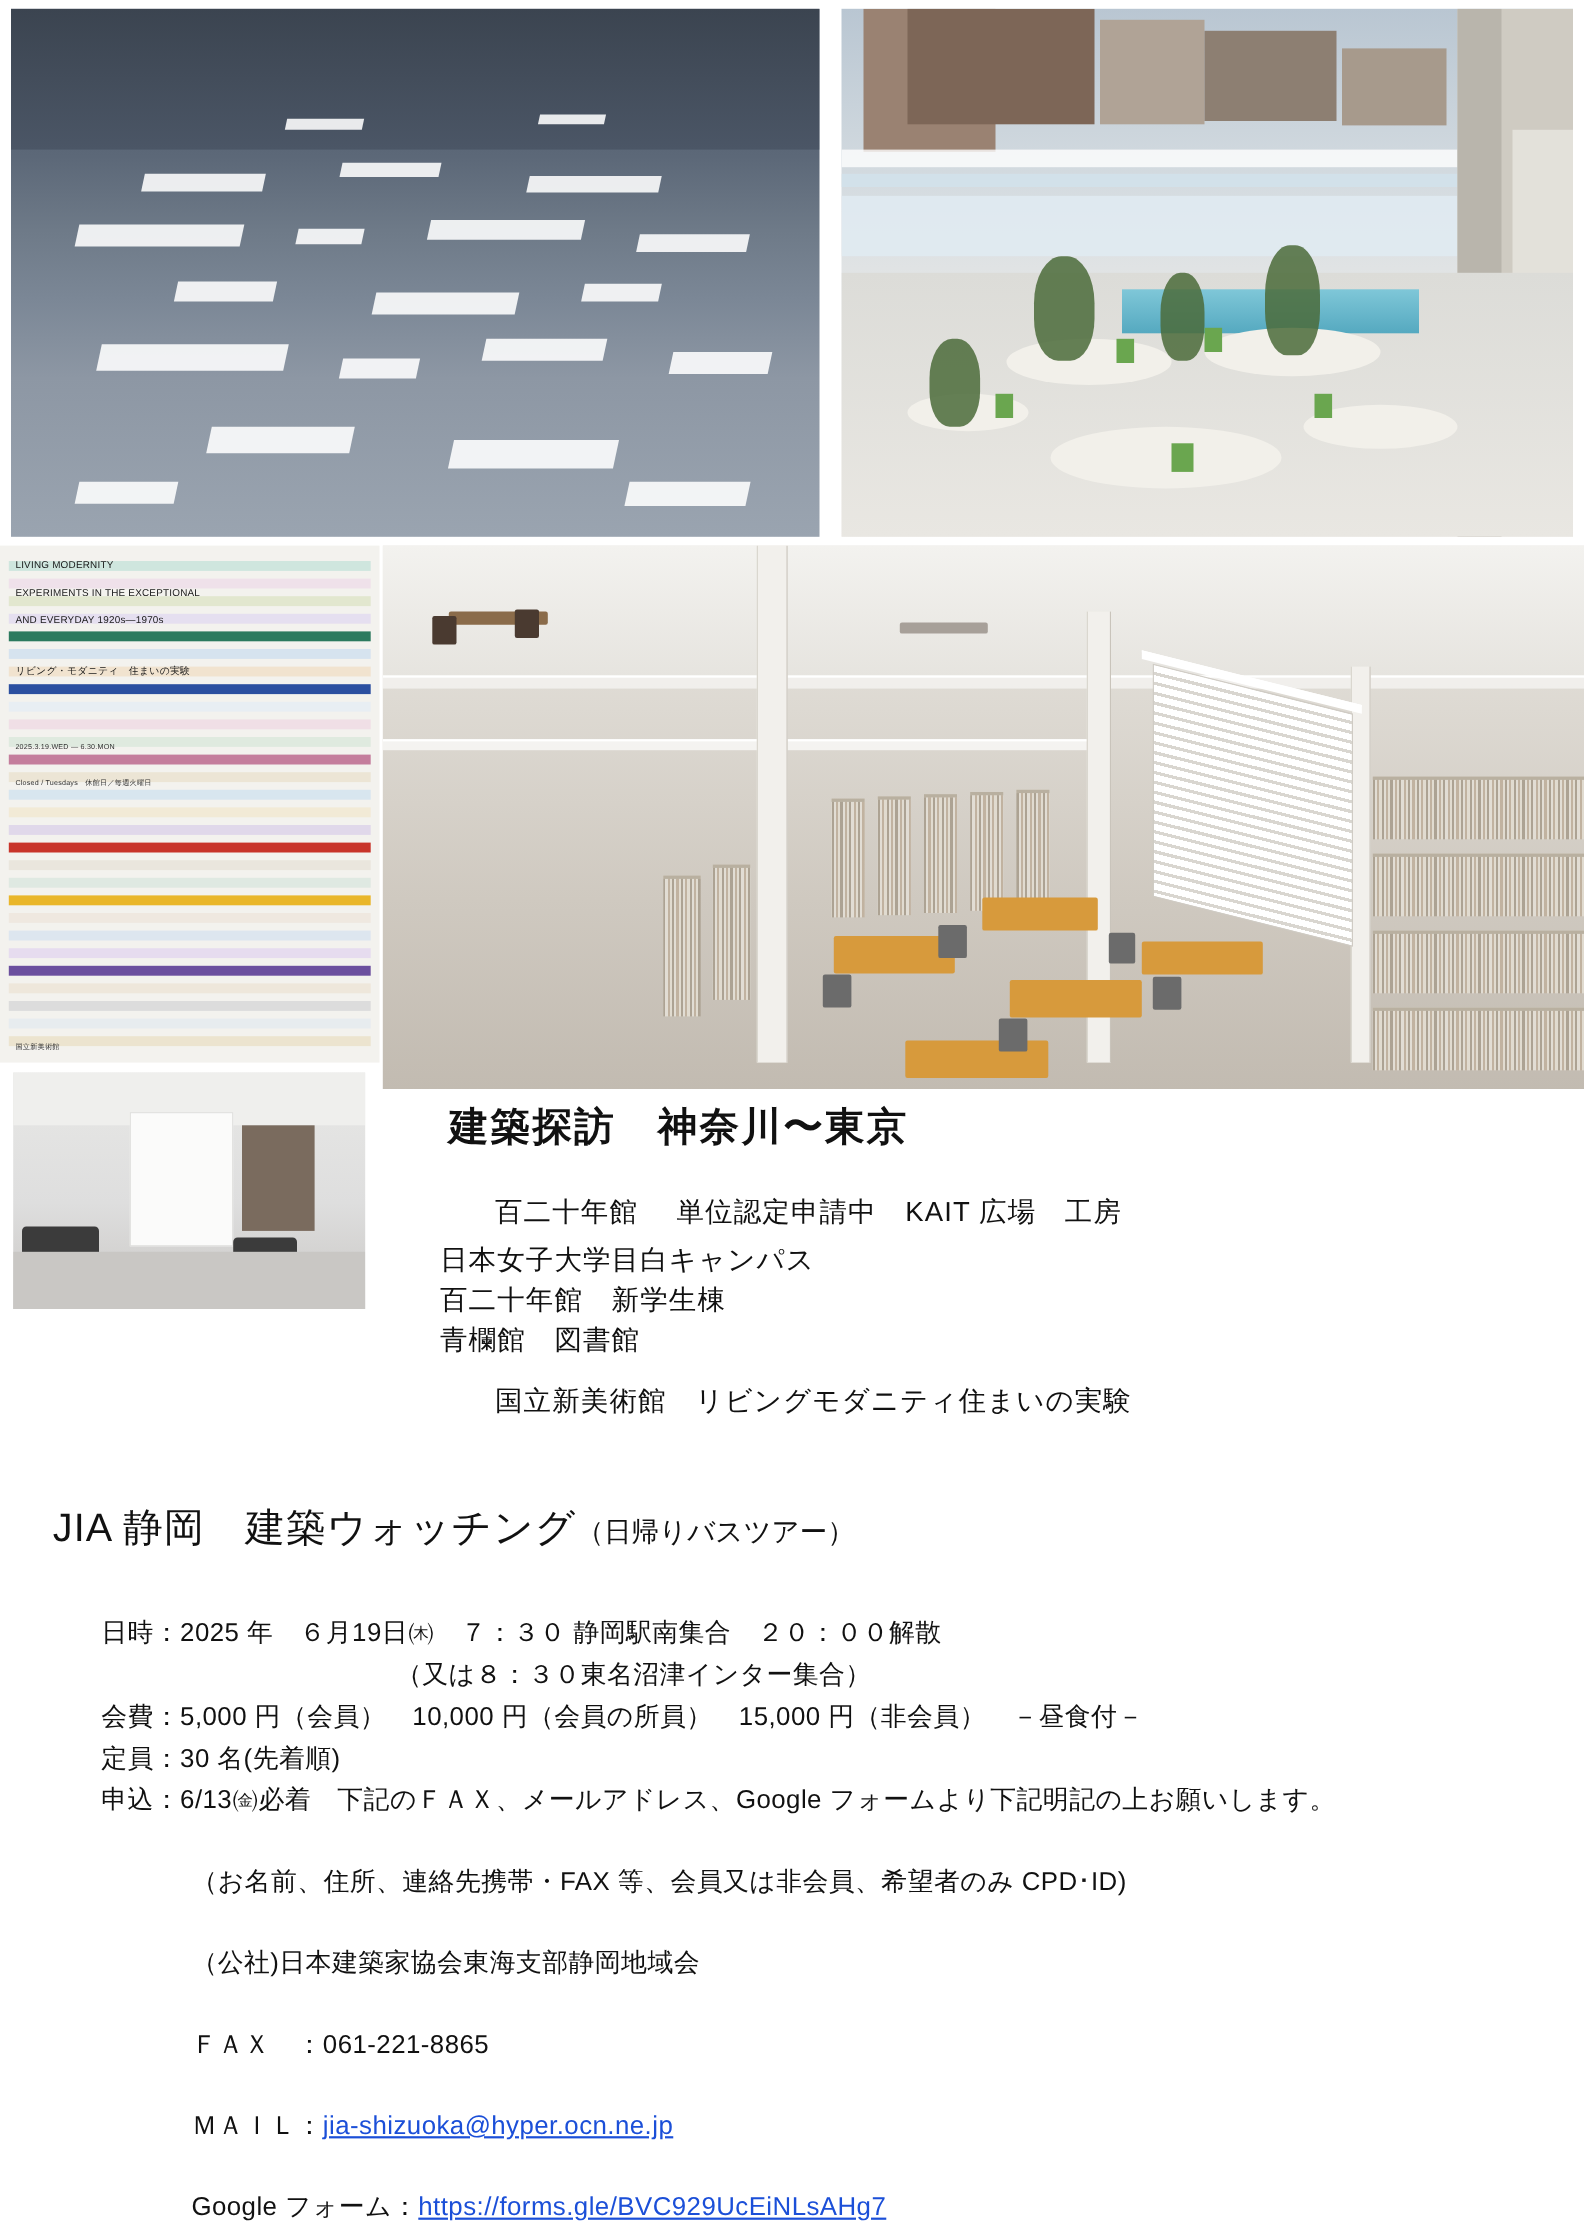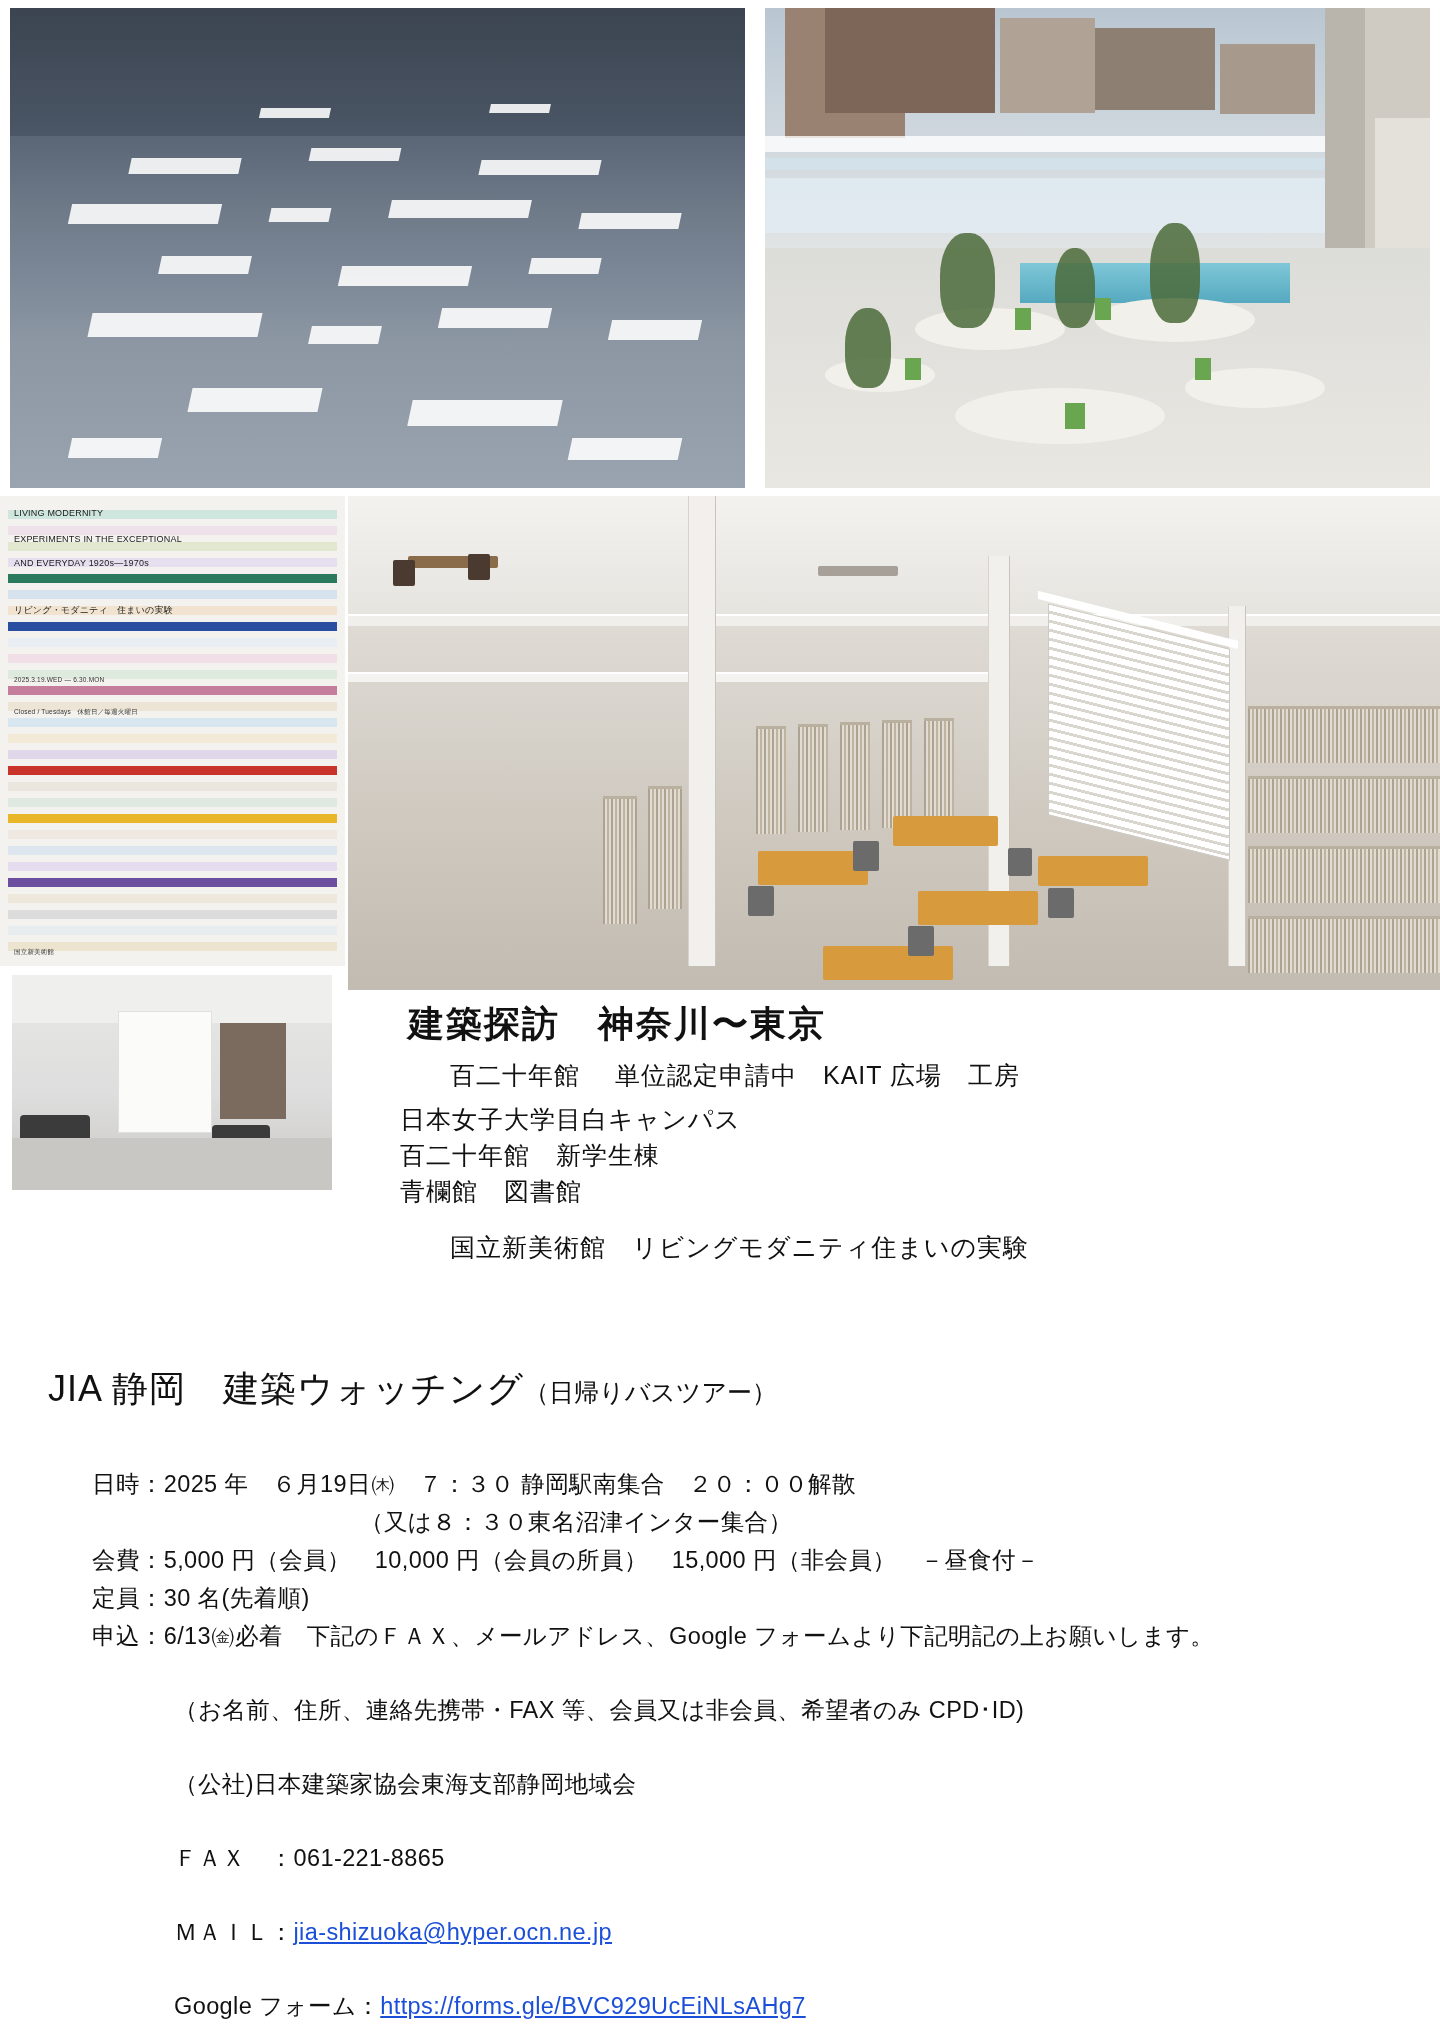--- a/index.html
+++ b/index.html
@@ -141,21 +141,21 @@
   .title-block {
     position: absolute;
     left: 400px;
     top: 1000px;
     width: 1030px;
   }
   .main-title {
     font-size: 36px;
     font-weight: 600;
     letter-spacing: 2px;
-    margin: 0 0 10px 8px;
+    margin: 0 0 36px 8px;
   }
   .credit-row {
     display: flex;
     margin-bottom: 8px;
     font-size: 25px;
     letter-spacing: 1px;
   }
   .credit-name {
     width: 215px;
     flex: 0 0 215px;

